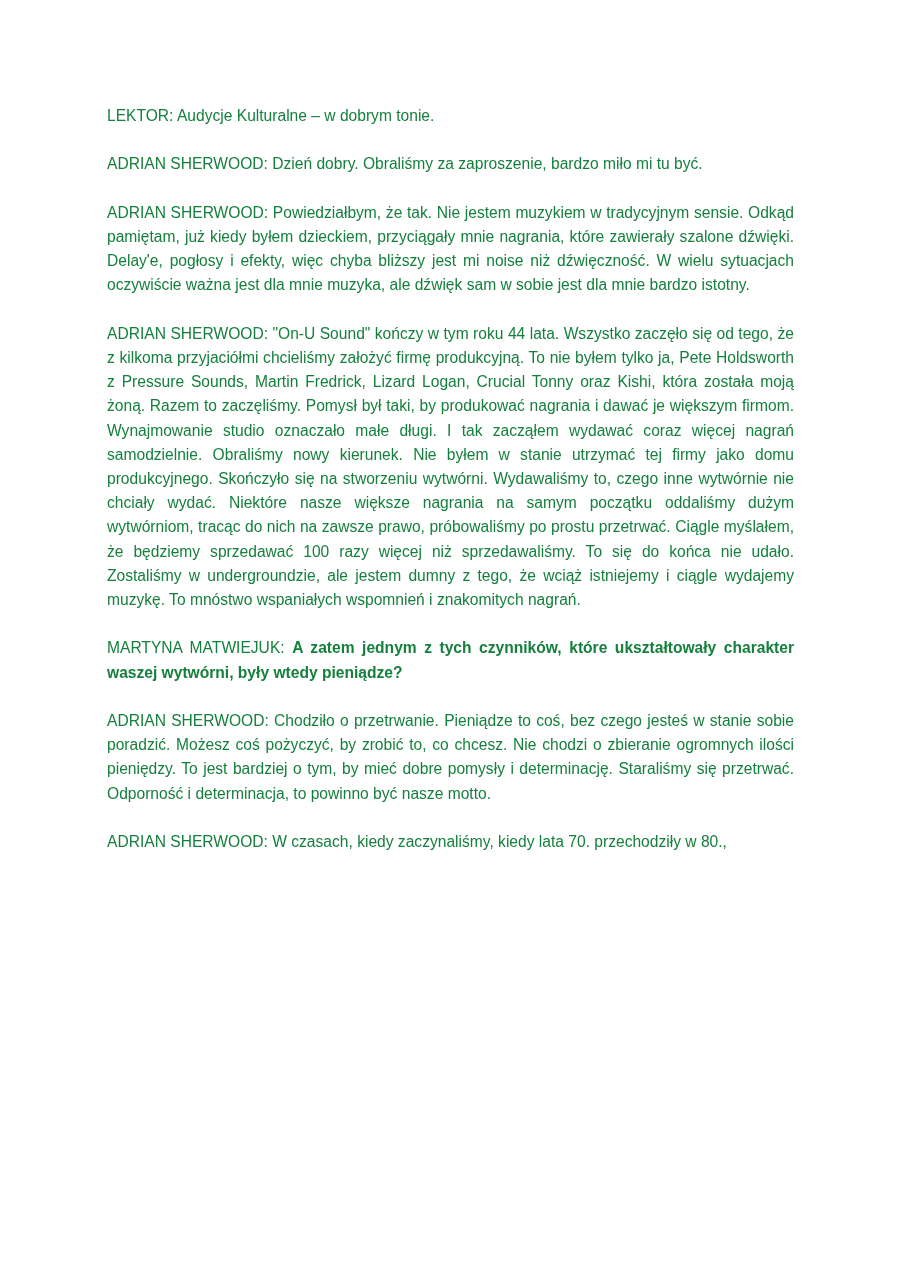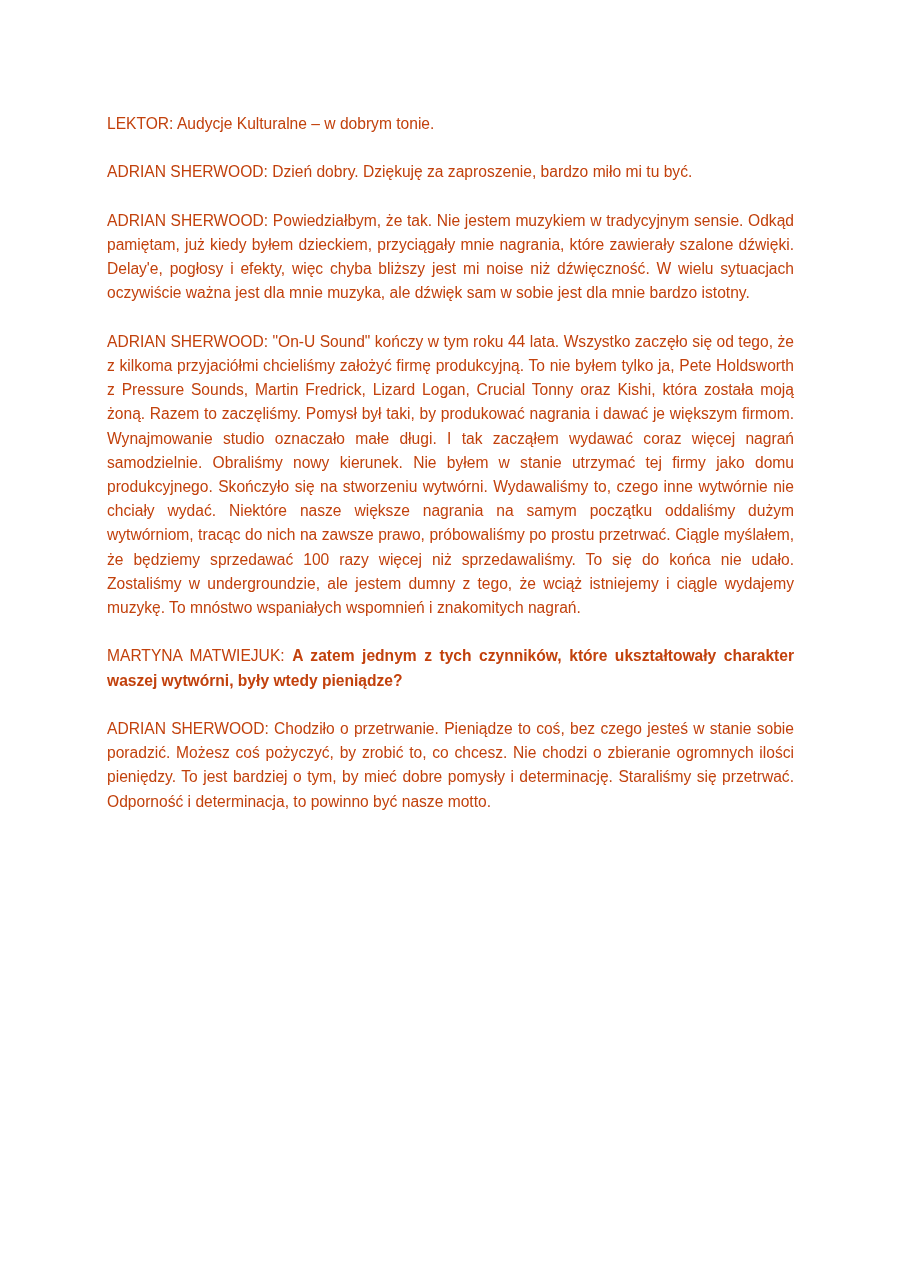--- a/index.html
+++ b/index.html
@@ -1,55 +1,59 @@
 <!DOCTYPE html>
 <html><head>
 <meta charset="utf-8">
 <style>
   html, body { margin: 0; padding: 0; background: #ffffff; }
   body { width: 900px; height: 1273px; overflow: hidden; position: relative; }
   .page {
     position: absolute;
     left: 107px;
-    top: 112px;
+    top: 104px;
     width: 687px;
     font-family: "Liberation Sans", sans-serif;
     font-size: 15.6px;
     line-height: 24.2px;
-    color: #c2410c;
+    color: #15803d;
   }
   .para {
     margin: 0 0 24.2px 0;
     text-align: justify;
   }
   .speaker { font-weight: normal; }
   .q { font-weight: bold; }
   .para.left { text-align: left; }
 </style>
 </head>
 <body>
 
 <div class="page">
   <p class="para left">
     <span class="speaker">LEKTOR:</span>
     <span class="utterance">Audycje Kulturalne – w dobrym tonie.</span>
   </p>
   <p class="para left">
     <span class="speaker">ADRIAN SHERWOOD:</span>
-    <span class="utterance">Dzień dobry. Dziękuję za zaproszenie, bardzo miło mi tu być.</span>
+    <span class="utterance">Dzień dobry. Obraliśmy za zaproszenie, bardzo miło mi tu być.</span>
   </p>
   <p class="para">
     <span class="speaker">ADRIAN SHERWOOD:</span>
     <span class="utterance">Powiedziałbym, że tak. Nie jestem muzykiem w tradycyjnym sensie. Odkąd pamiętam, już kiedy byłem dzieckiem, przyciągały mnie nagrania, które zawierały szalone dźwięki. Delay'e, pogłosy i efekty, więc chyba bliższy jest mi noise niż dźwięczność. W wielu sytuacjach oczywiście ważna jest dla mnie muzyka, ale dźwięk sam w sobie jest dla mnie bardzo istotny.</span>
   </p>
   <p class="para">
     <span class="speaker">ADRIAN SHERWOOD:</span>
     <span class="utterance">"On-U Sound" kończy w tym roku 44 lata. Wszystko zaczęło się od tego, że z kilkoma przyjaciółmi chcieliśmy założyć firmę produkcyjną. To nie byłem tylko ja, Pete Holdsworth z Pressure Sounds, Martin Fredrick, Lizard Logan, Crucial Tonny oraz Kishi, która została moją żoną. Razem to zaczęliśmy. Pomysł był taki, by produkować nagrania i dawać je większym firmom. Wynajmowanie studio oznaczało małe długi. I tak zacząłem wydawać coraz więcej nagrań samodzielnie. Obraliśmy nowy kierunek. Nie byłem w stanie utrzymać tej firmy jako domu produkcyjnego. Skończyło się na stworzeniu wytwórni. Wydawaliśmy to, czego inne wytwórnie nie chciały wydać. Niektóre nasze większe nagrania na samym początku oddaliśmy dużym wytwórniom, tracąc do nich na zawsze prawo, próbowaliśmy po prostu przetrwać. Ciągle myślałem, że będziemy sprzedawać 100 razy więcej niż sprzedawaliśmy. To się do końca nie udało. Zostaliśmy w undergroundzie, ale jestem dumny z tego, że wciąż istniejemy i ciągle wydajemy muzykę. To mnóstwo wspaniałych wspomnień i znakomitych nagrań.</span>
   </p>
   <p class="para">
     <span class="speaker">MARTYNA MATWIEJUK:</span>
     <span class="q">A zatem jednym z tych czynników, które ukształtowały charakter waszej wytwórni, były wtedy pieniądze?</span>
   </p>
   <p class="para">
     <span class="speaker">ADRIAN SHERWOOD:</span>
     <span class="utterance">Chodziło o przetrwanie. Pieniądze to coś, bez czego jesteś w stanie sobie poradzić. Możesz coś pożyczyć, by zrobić to, co chcesz. Nie chodzi o zbieranie ogromnych ilości pieniędzy. To jest bardziej o tym, by mieć dobre pomysły i determinację. Staraliśmy się przetrwać. Odporność i determinacja, to powinno być nasze motto.</span>
   </p>
+  <p class="para">
+    <span class="speaker">ADRIAN SHERWOOD:</span>
+    <span class="utterance">W czasach, kiedy zaczynaliśmy, kiedy lata 70. przechodziły w 80.,</span>
+  </p>
 </div>
 
 </body></html>

